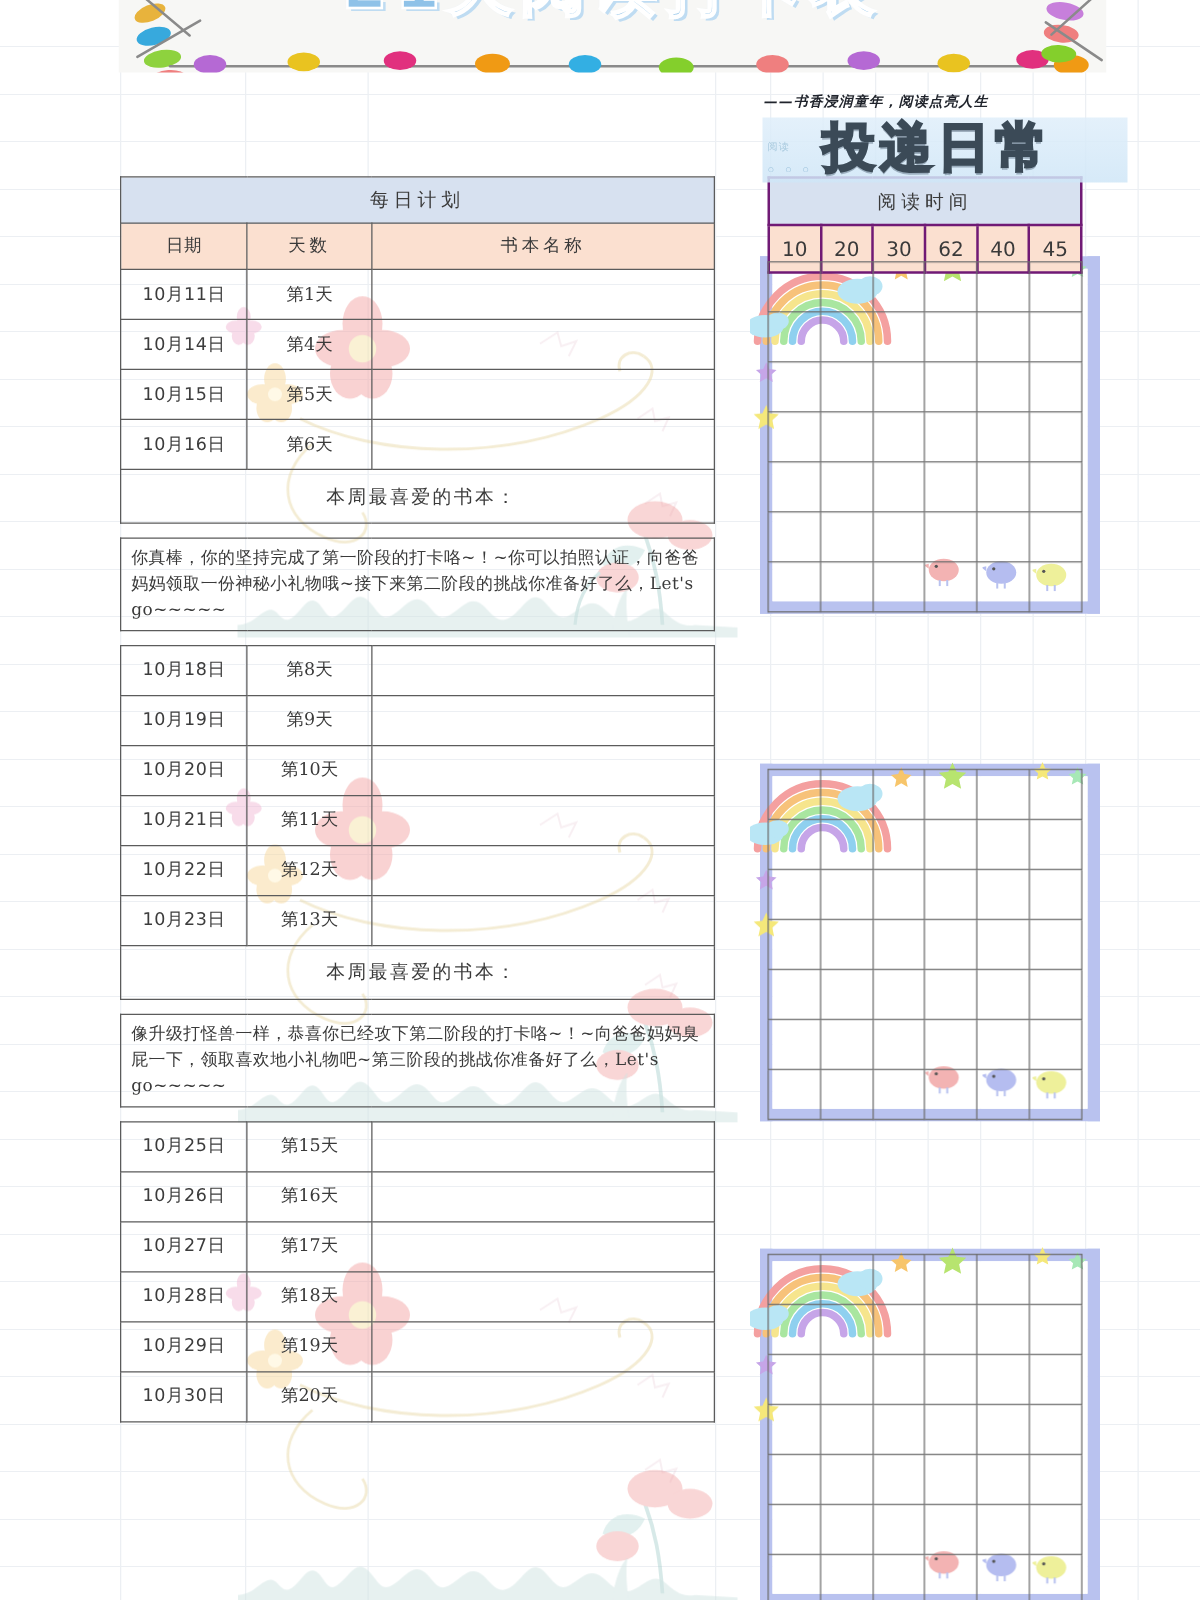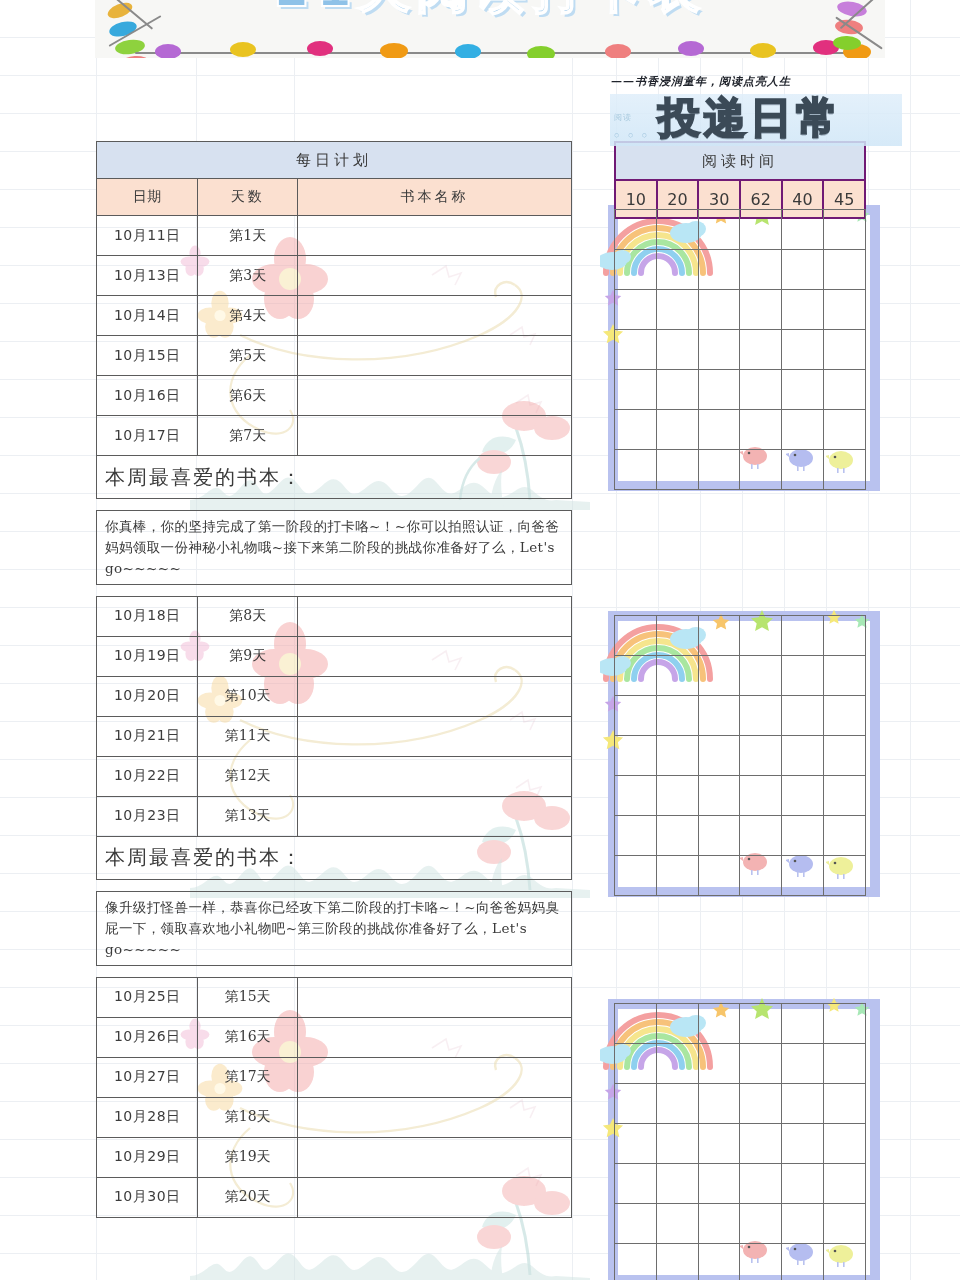--- a/index.html
+++ b/index.html
@@ -96,21 +96,21 @@
   }
   #plan-table td.col-head{
     background:#fbe0d0;font-size:14px;letter-spacing:3px;height:34px;
   }
   #plan-table td.date{width:100px;font-size:14px;letter-spacing:.5px;color:#3c3c3c;
     font-family:"DejaVu Sans","Liberation Sans",sans-serif;}
   #plan-table td.day{width:98px;font-size:14px;
     font-family:"DejaVu Serif","Liberation Serif",serif;}
   #plan-table td.book{width:276px;}
   #plan-table td.fav{
-    text-align:left;padding-left:8px;letter-spacing:2px;font-size:20px;height:40px;
+    text-align:center;padding-left:8px;letter-spacing:2px;font-size:15px;height:40px;
   }
   #plan-table td.msg{
     text-align:left;padding:5px 8px;line-height:1.55;font-size:13.5px;
     letter-spacing:.4px;height:60px;
   }
   #plan-table tr.sep td{border:none;height:9px;background:transparent;}
 
   
   .rt-wrap{position:absolute;z-index:4;}
   .rt-head{
@@ -363,42 +363,32 @@
         <td class="col-head date">日期</td>
         <td class="col-head day">天数</td>
         <td class="col-head book">书本名称</td>
       </tr>
       <tr>
         <td class="date">10月11日</td>
         <td class="day">第1天</td>
         <td class="book"></td>
       </tr>
       <tr>
-        <td class="date">10月13日</td>
-        <td class="day">第3天</td>
-        <td class="book"></td>
-      </tr>
-      <tr>
         <td class="date">10月14日</td>
         <td class="day">第4天</td>
         <td class="book"></td>
       </tr>
       <tr>
         <td class="date">10月15日</td>
         <td class="day">第5天</td>
         <td class="book"></td>
       </tr>
       <tr>
         <td class="date">10月16日</td>
         <td class="day">第6天</td>
-        <td class="book"></td>
-      </tr>
-      <tr>
-        <td class="date">10月17日</td>
-        <td class="day">第7天</td>
         <td class="book"></td>
       </tr>
       <tr>
         <td class="fav" colspan="3">本周最喜爱的书本：</td>
       </tr>
       <tr class="sep">
         <td colspan="3"></td>
       </tr>
       <tr>
         <td class="msg" colspan="3">你真棒，你的坚持完成了第一阶段的打卡咯~！~你可以拍照认证，向爸爸妈妈领取一份神秘小礼物哦~接下来第二阶段的挑战你准备好了么，Let's go~~~~~</td>

